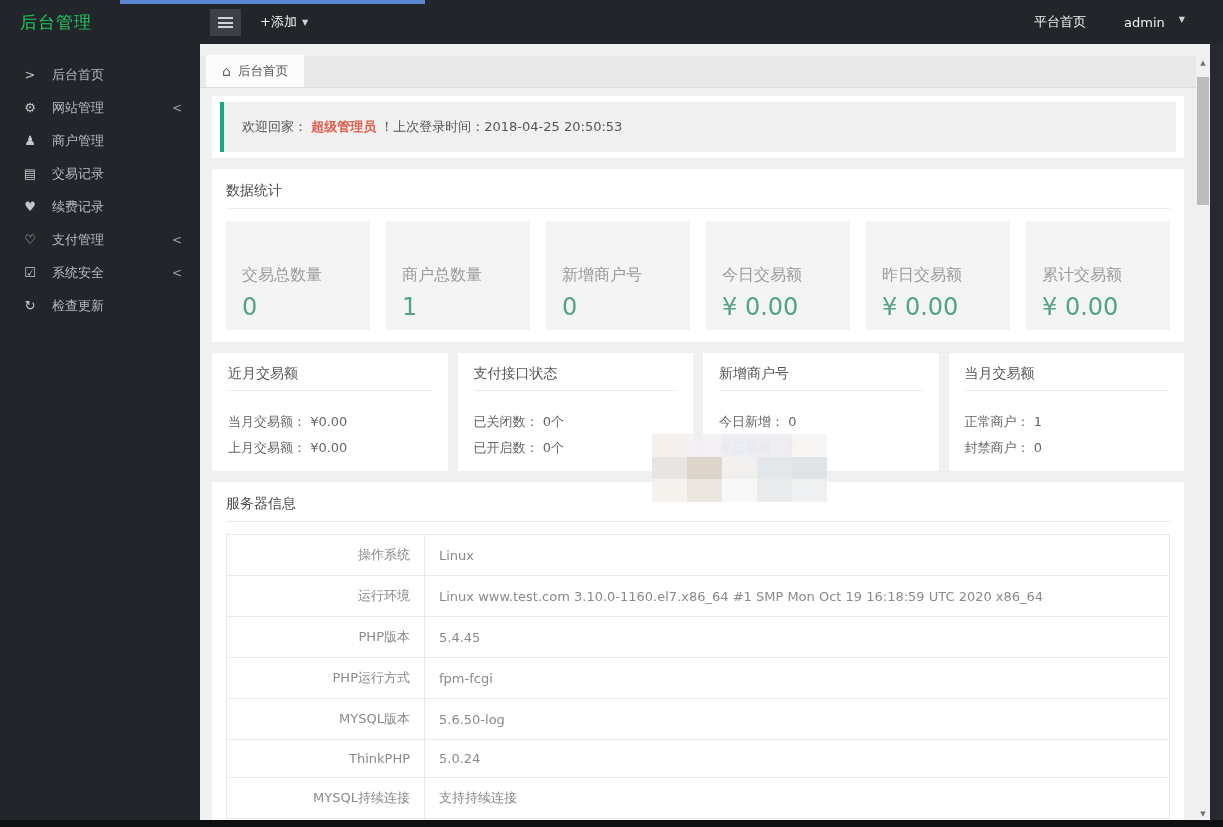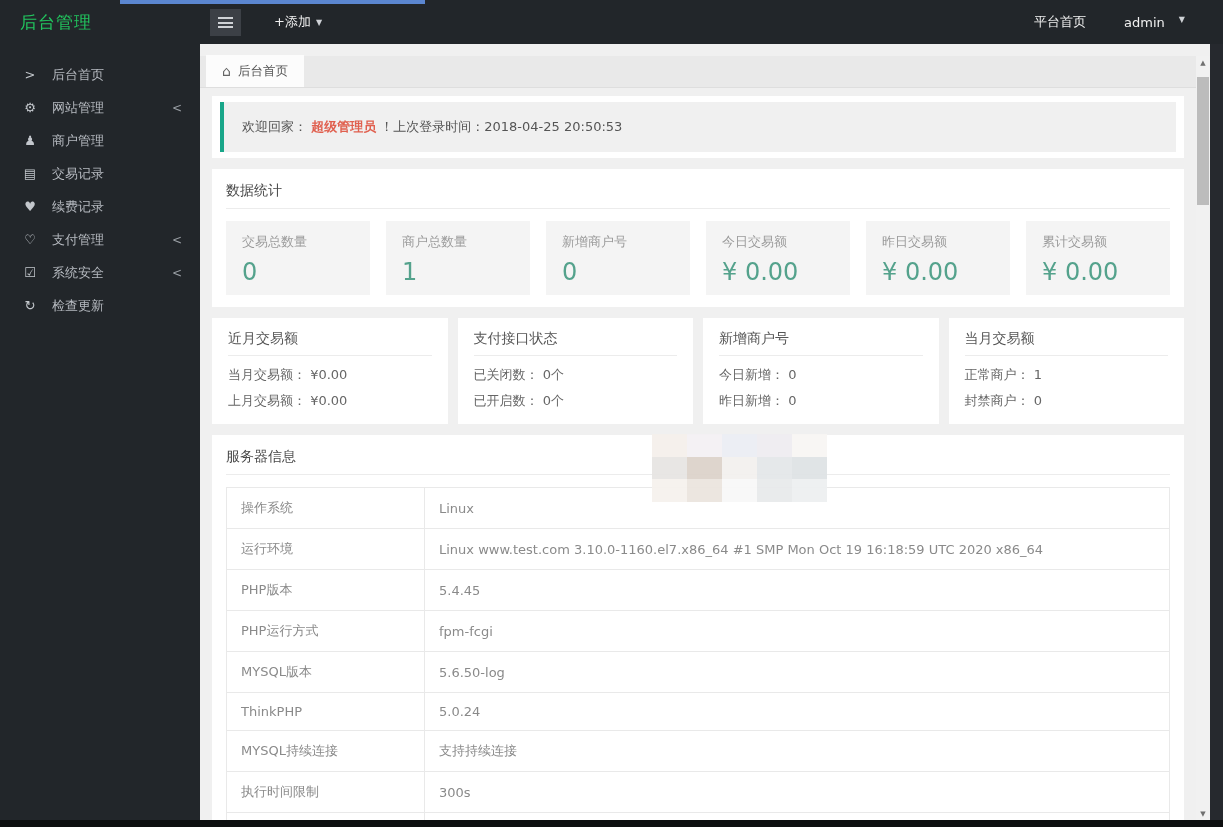--- a/index.html
+++ b/index.html
@@ -16,21 +16,21 @@
 
   
   .topbar { position:absolute; left:0; top:0; right:0; height:44px; background:#22262a; z-index:20; }
   .brand { position:absolute; left:0; top:0; width:200px; height:44px; line-height:44px;
     padding-left:20px; color:#22c55e; font-size:17px; letter-spacing:1px; }
   .hamburger-btn { position:absolute; left:210px; top:9px; width:31px; height:27px;
     background:#3c4046; border:none; cursor:pointer; display:flex; align-items:center; justify-content:center; }
   .hamburger-glyph { width:15px; height:11px;
     border-top:2px solid #cfd2d6; border-bottom:2px solid #cfd2d6; position:relative; }
   .hamburger-glyph::after { content:""; position:absolute; left:0; right:0; top:2.5px; height:2px; background:#cfd2d6; }
-  .add-btn { position:absolute; left:274px; top:0; height:44px; background:transparent; border:none;
+  .add-btn { position:absolute; left:260px; top:0; height:44px; background:transparent; border:none;
     color:#f0f0f0; font-size:13px; cursor:pointer; display:flex; align-items:center; gap:5px;
     font-family:inherit; }
   .caret { font-size:8px; color:#cfd2d6; }
   .topbar-right { position:absolute; right:38px; top:0; height:44px; display:flex; align-items:center; gap:38px; }
   .tb-link { color:#f0f0f0; font-size:13px; cursor:pointer; background:none; border:none; font-family:inherit; }
   .user-menu { color:#f0f0f0; font-size:13px; cursor:pointer; display:flex; align-items:flex-start; gap:14px;
     background:none; border:none; font-family:inherit; }
 
   
   .sidebar { position:absolute; left:0; top:44px; width:200px; bottom:7px; background:#22262a; z-index:10;
@@ -60,35 +60,35 @@
   .welcome-strip { background:#f0f0f0; border-left:4px solid #18a689; padding:16px 18px;
     font-size:13px; color:#555; }
   .role-red { color:#e0604f;font-weight:bold; }
 
   
   .stats-card { padding:0 14px 12px; }
   .section-title { height:40px; line-height:42px; font-size:14px; color:#4a4a4a;
     border-bottom:1px solid #ececec; margin-bottom:12px; }
   .stat-row { display:flex; gap:16px; }
   .stat-box { flex:1; background:#f4f4f4; padding:12px 16px 10px; }
-  .stat-label { font-size:13px; color:#9b9b9b; margin-bottom:8px; }
+  .stat-label { font-size:16px; color:#9b9b9b; margin-bottom:8px;margin-top:32px; }
   .stat-value { font-size:24px; color:#54a28c; line-height:26px; }
 
   
   .cards-row { display:flex; gap:10px; }
   .sum-card { flex:1; background:#fff; padding:0 16px 10px; }
   .sum-title { height:38px; line-height:40px; font-size:14px; color:#555;
-    border-bottom:1px solid #ececec; margin-bottom:6px; }
+    border-bottom:1px solid #ececec; margin-bottom:18px; }
   .sum-row { font-size:13px; color:#666; padding:4px 0; }
 
   
   .server-card { padding:0 14px 14px; }
   .server-table { width:100%; border-collapse:collapse; table-layout:fixed; }
   .server-table td { border:1px solid #e9e9e9; padding:11px 14px; font-size:13px; color:#8a8a8a; }
-  .server-table td.k { width:198px; }
+  .server-table td.k { width:198px;text-align:right; }
 
   
   .watermark { position:absolute; left:452px; top:390px; width:175px; height:68px;
     display:grid; grid-template-columns:repeat(5,1fr); grid-template-rows:repeat(3,1fr);
     filter:blur(0.5px); opacity:0.95; z-index:6; pointer-events:none; }
   .watermark div { width:100%; height:100%; }
 
   
   .scrollbar { position:absolute; right:0; top:12px; bottom:0; width:14px; background:#f1f1f1; z-index:8; }
   .sb-arrow { position:absolute; left:0; width:14px; height:13px; font-size:7px; color:#707070;

